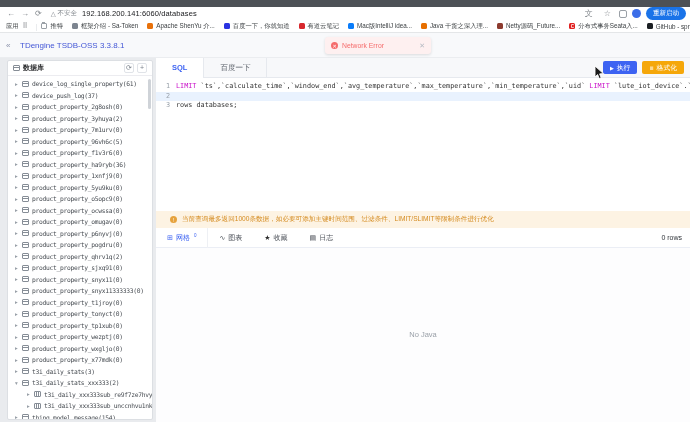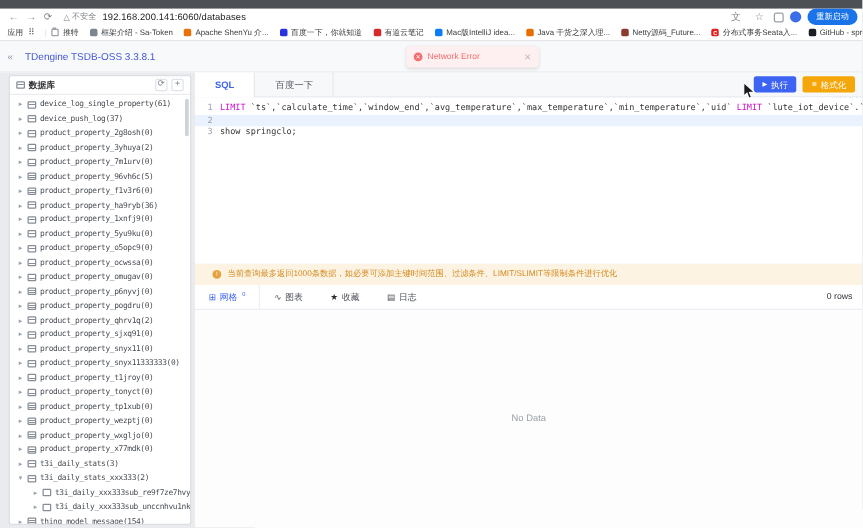--- a/index.html
+++ b/index.html
@@ -381,21 +381,21 @@
 
     <div class="editor">
       <div class="active-line"></div>
       <div class="gutter">
           <div>1</div>
           <div>2</div>
           <div>3</div>
         </div>
       <div class="code"><span id="sql-line1"><span class="seg kw">LIMIT </span><span class="seg id">`ts`,`calculate_time`,`window_end`,`avg_temperature`,`max_temperature`,`min_temperature`,`uid` </span><span class="seg kw">LIMIT </span><span class="seg id">`lute_iot_device`.`t3i_daily_stats_xxx333`;</span></span>
 <span> </span>
-<span>show springclo;</span></div>
+<span>rows databases;</span></div>
     </div>
 
     <div class="warning">
       <span class="warn-ic">!</span>
       <span class="warn-text">当前查询最多返回1000条数据，如必要可添加主键时间范围、过滤条件、LIMIT/SLIMIT等限制条件进行优化</span>
     </div>
 
     <div class="result-tabs">
       <span style="display:flex;height:20px;align-items:center;">
           <div class="rtab active">
@@ -413,20 +413,20 @@
           </div>
           <div class="rtab">
             <span class="ric">▤</span>
             <span>日志</span>
           </div>
         </span>
       <span class="rows-count">0 rows</span>
     </div>
 
     <div class="result-area">
-      <span class="no-data">No Data</span>
+      <span class="no-data">No Java</span>
     </div>
   </div>
 
   <svg class="cursor" width="12" height="14" viewBox="0 0 12 14">
     <path d="M1,0 L1,11 L3.6,8.6 L5.2,12.6 L7.2,11.7 L5.6,7.9 L9.4,7.6 Z" fill="#1a1a1a" stroke="#fff" stroke-width="0.9"></path>
   </svg>
 </div>
 
 </body></html>

